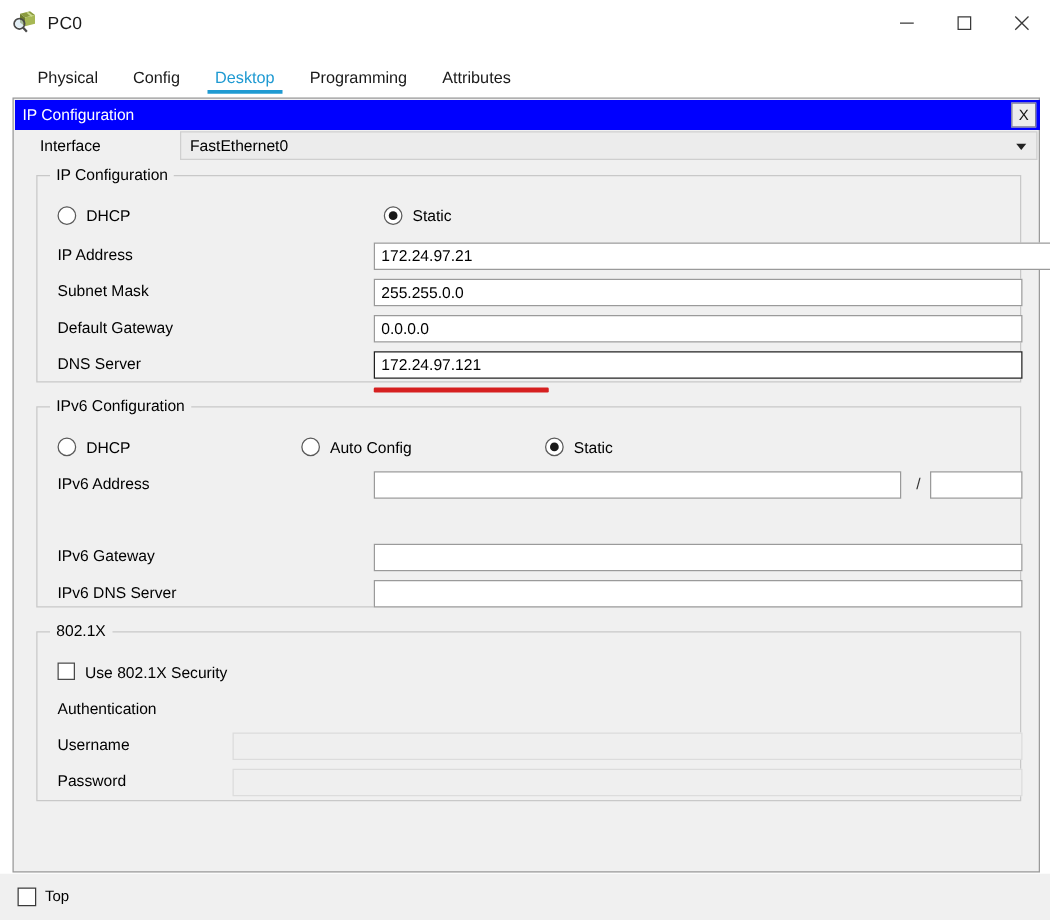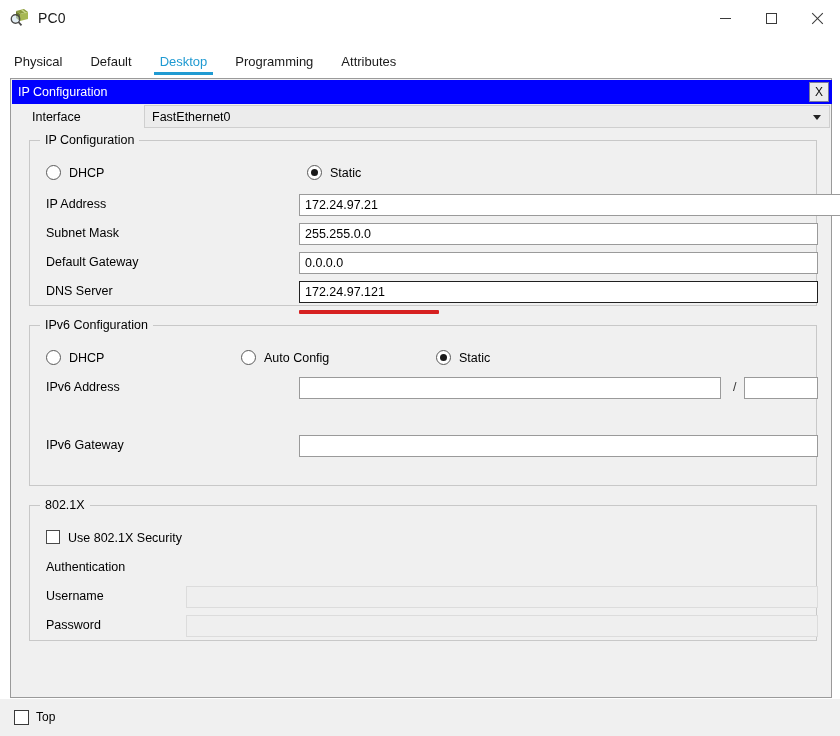--- a/index.html
+++ b/index.html
@@ -43,20 +43,21 @@
     width: 15px; height: 1px; background: #3a3a3a;
   }
   .glyph-close:before { transform: rotate(45deg); }
   .glyph-close:after  { transform: rotate(-45deg); }
 
   
   .tabstrip {
     position: absolute; left: 0; top: 36px; width: 840px; height: 39px;
     background: #ffffff;
     display: flex; align-items: flex-end;
+    padding-left: 16px;
   }
   .tab {
     padding: 0 14px 7px 14px;
     font-size: 13px; color: #1a1a1a;
     line-height: 1; position: relative;
     white-space: nowrap;
   }
   .tab.active { color: #1f9ad2; }
   .tab.active:after {
     content: ""; position: absolute; left: 8px; right: 8px; bottom: 0;
@@ -214,21 +215,21 @@
       <span class="glyph-max"></span>
     </div>
     <div class="win-btn close">
       <span class="glyph-close"></span>
     </div>
   </div>
 </div>
 
 <div class="tabstrip">
   <div class="tab">Physical</div>
-  <div class="tab">Default</div>
+  <div class="tab">Config</div>
   <div class="tab active">Desktop</div>
   <div class="tab">Programming</div>
   <div class="tab">Attributes</div>
 </div>
 
 <div class="content-panel">
 
   <div class="dlg-title">
     <span class="dlg-title-text">IP Configuration</span>
     <div class="dlg-close">X</div>
@@ -293,20 +294,24 @@
       <span class="slash" style="left:703px;">/</span>
       <div class="tbox" style="left:714px; width:74px;"></div>
     </div>
 
 
     <div class="row" style="top:109px;">
       <span class="lbl" style="left:16px;">IPv6 Gateway</span>
       <div class="tbox" style="left:269px; width:519px;"></div>
     </div>
 
+    <div class="row" style="top:138px;">
+      <span class="lbl" style="left:16px;">IPv6 DNS Server</span>
+      <div class="tbox" style="left:269px; width:519px;"></div>
+    </div>
   </div>
 
   <div class="group" id="group-dot1x">
     <span class="legend">802.1X</span>
 
     <div class="row" style="top:22px;">
       <span class="cbox" style="left:16px;"></span>
       <span class="lbl" style="left:38px;">Use 802.1X Security</span>
     </div>
 

